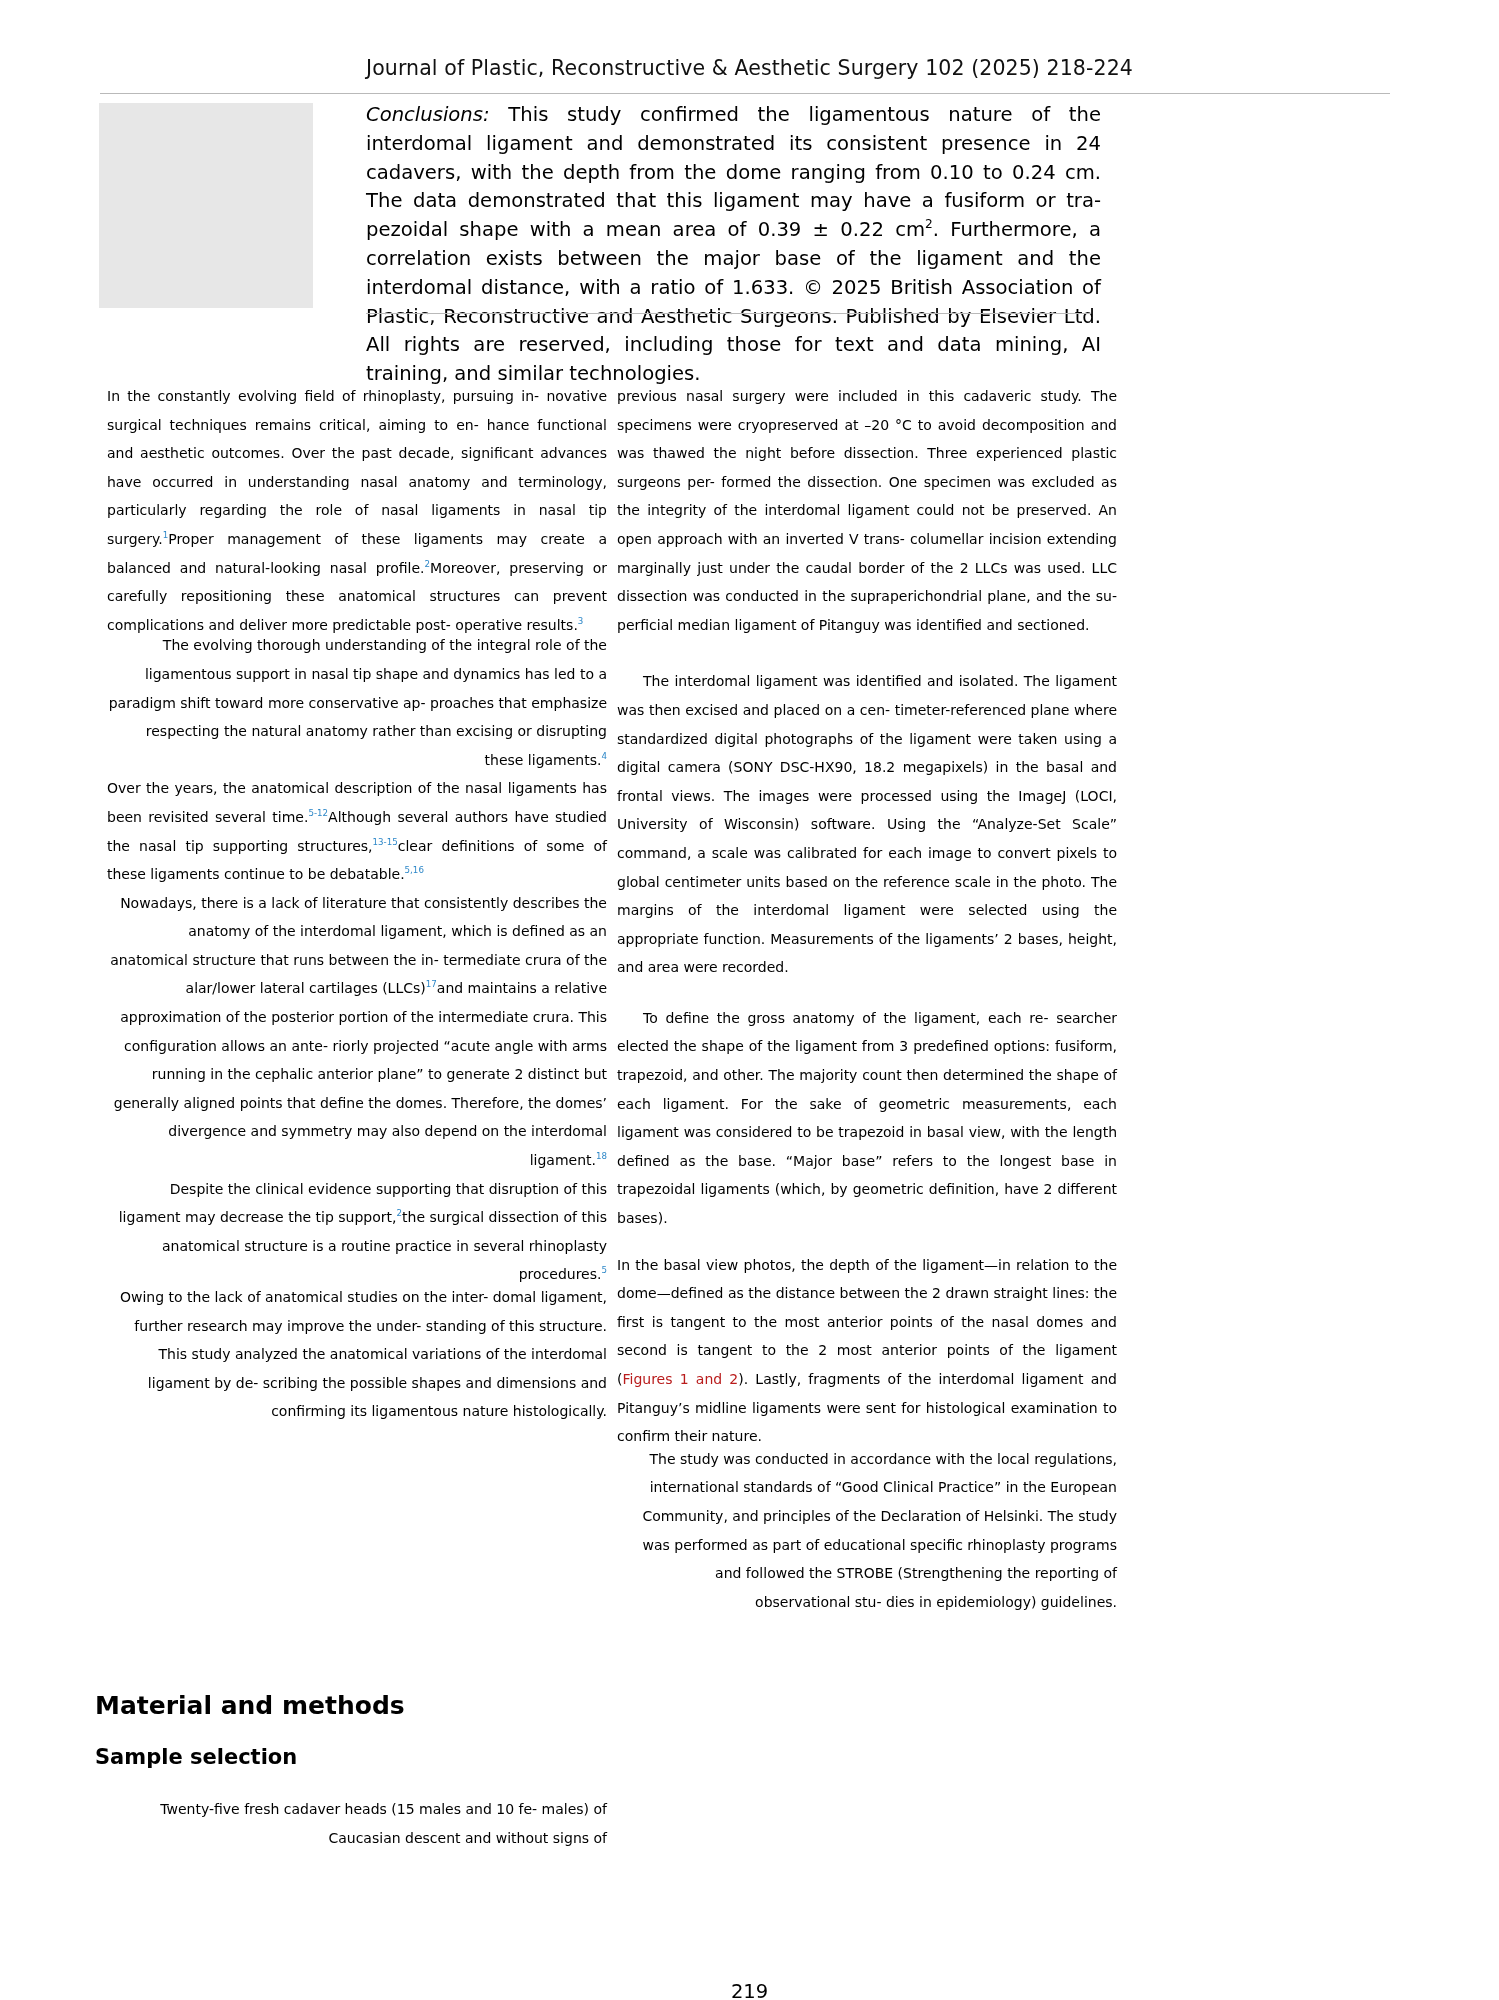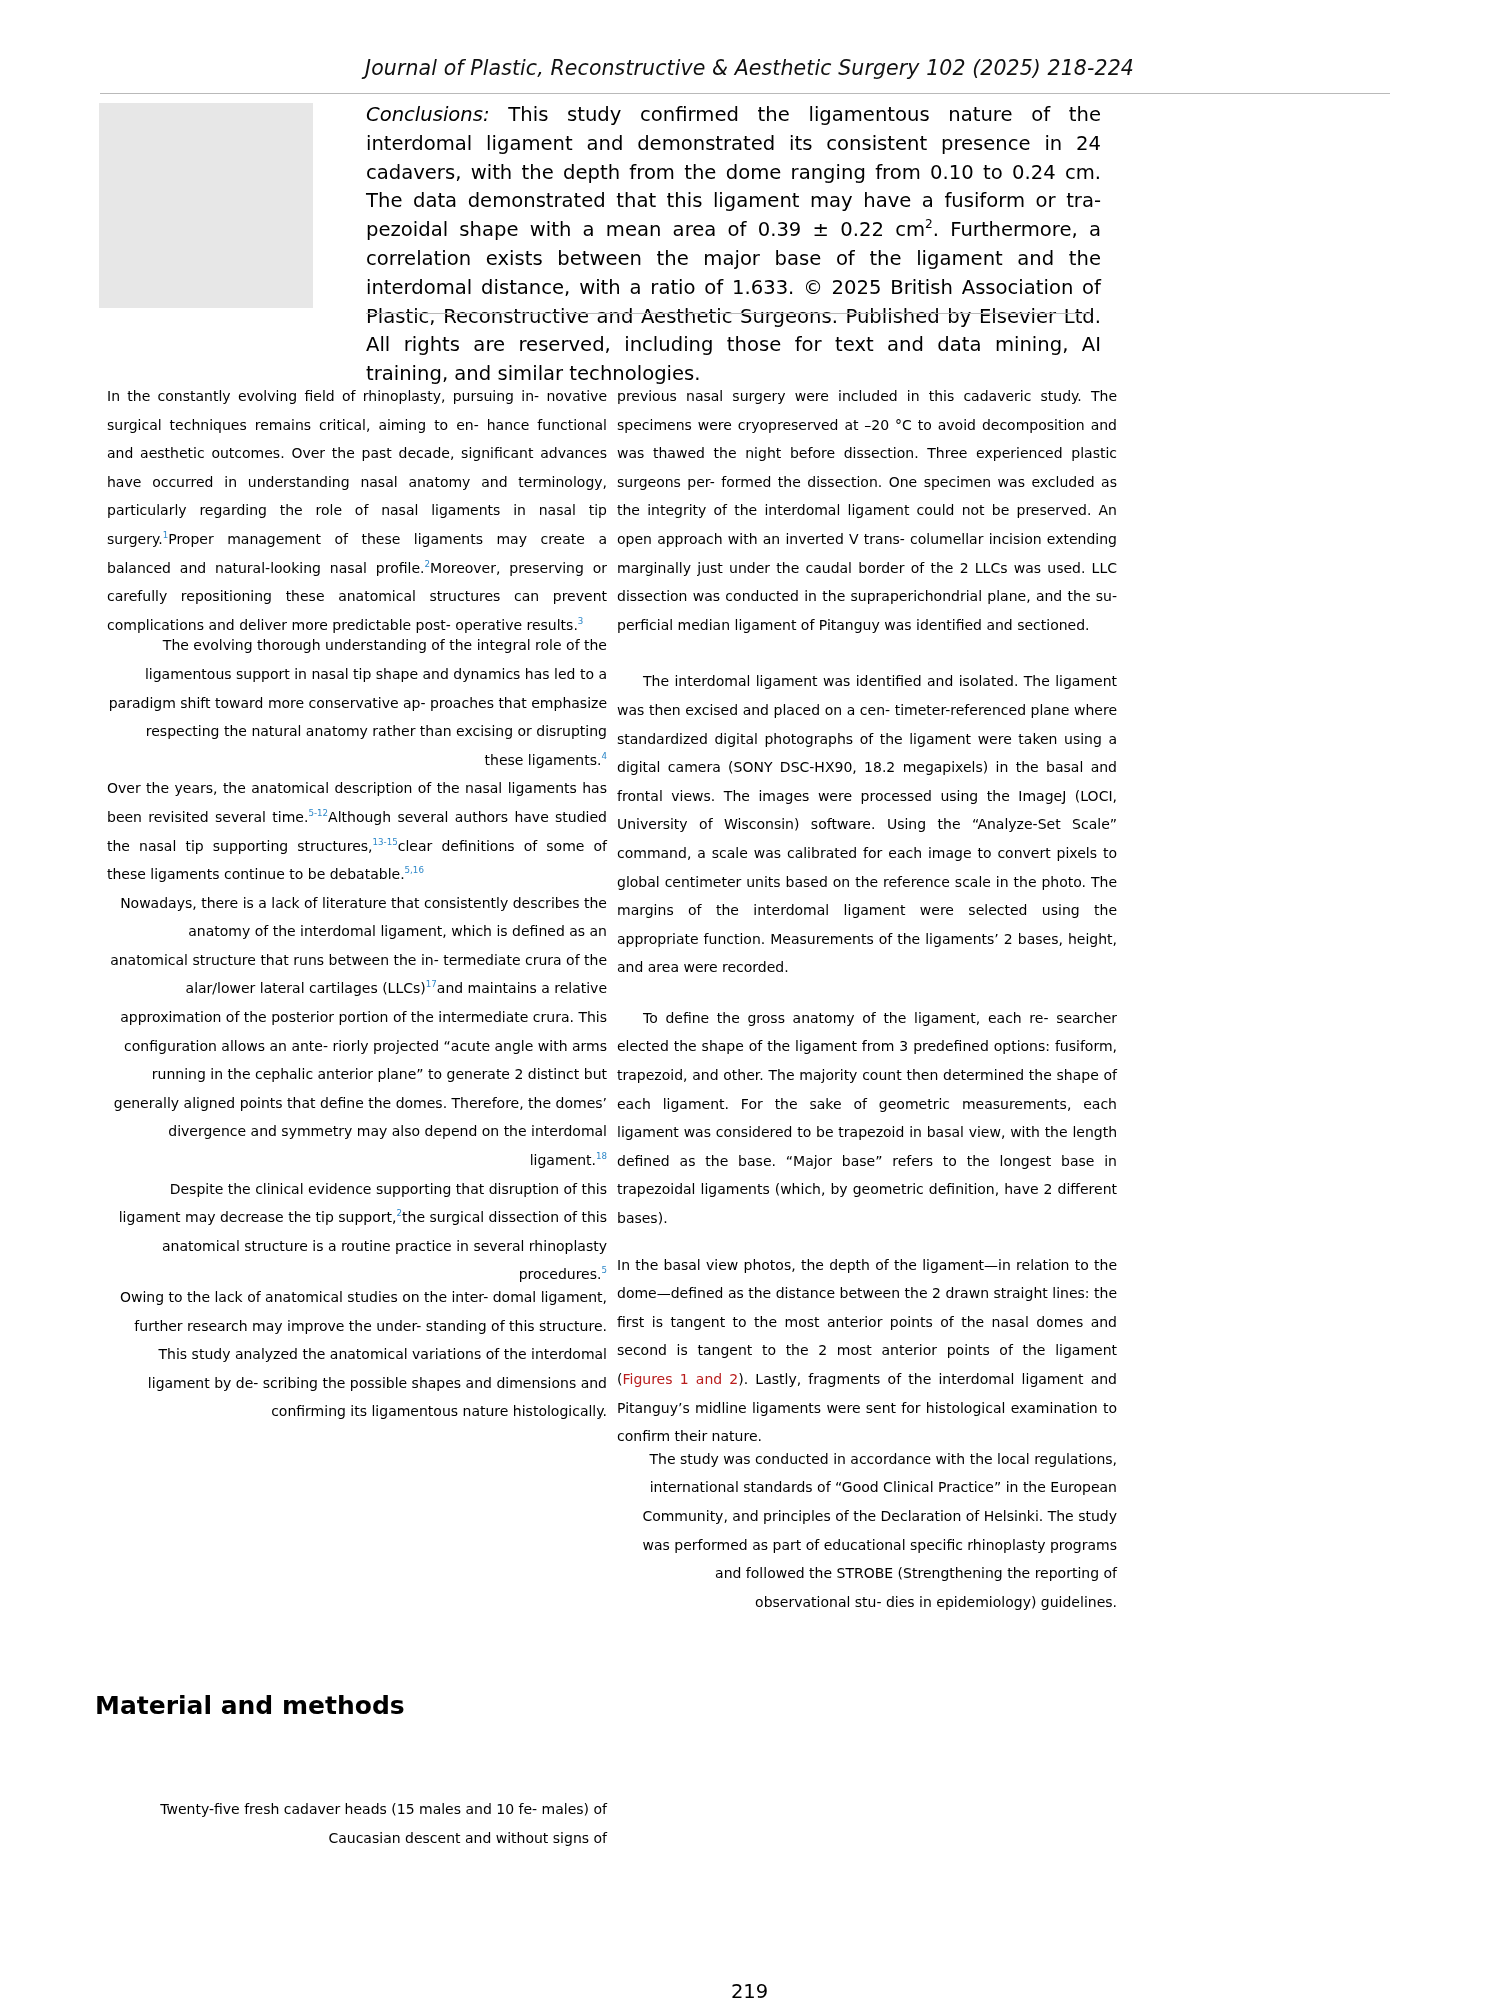--- a/index.html
+++ b/index.html
@@ -21,21 +21,20 @@
     inset: 0;
   }
 
   
   .running-head {
     position: absolute;
     top: 56px;
     left: 0;
     width: 1499px;
     text-align: center;
-    font-style: italic;
     font-size: 20.5px;
     letter-spacing: 0.1px;
     color: #111;
   }
   .head-rule {
     position: absolute;
     top: 93px;
     left: 100px;
     width: 1290px;
     height: 1px;
@@ -153,20 +152,23 @@
     <p class="p-rag"><span>Nowadays, there is a lack of literature that consistently describes the anatomy of the interdomal ligament, which is defined as an anatomical structure that runs between the in- termediate crura of the alar/lower lateral cartilages (LLCs)</span><sup class="cite">17</sup><span>and maintains a relative approximation of the posterior portion of the intermediate crura. This configuration allows an ante- riorly projected “acute angle with arms running in the cephalic anterior plane” to generate 2 distinct but generally aligned points that define the domes. Therefore, the domes’ divergence and symmetry may also depend on the interdomal ligament.</span><sup class="cite">18</sup></p>
 
     <p class="p-rag"><span>Despite the clinical evidence supporting that disruption of this ligament may decrease the tip support,</span><sup class="cite">2</sup><span>the surgical dissection of this anatomical structure is a routine practice in several rhinoplasty procedures.</span><sup class="cite">5</sup></p>
 
     <p class="p-rag tight2">Owing to the lack of anatomical studies on the inter- domal ligament, further research may improve the under- standing of this structure. This study analyzed the anatomical variations of the interdomal ligament by de- scribing the possible shapes and dimensions and confirming its ligamentous nature histologically.</p>
   </div>
 
   <div class="blk" style="top:1690px; left:95px;">
     <h2 class="sec">Material and methods</h2>
   </div>
+  <div class="blk" style="top:1742px; left:95px;">
+    <h3 class="subsec">Sample selection</h3>
+  </div>
   <div class="blk col" style="top:1795px; left:95px; position:absolute;">
     <p class="p-rag">Twenty-five fresh cadaver heads (15 males and 10 fe- males) of Caucasian descent and without signs of</p>
   </div>
 
   <div class="col col-right">
 
     <p class="p">previous nasal surgery were included in this cadaveric study. The specimens were cryopreserved at –20 °C to avoid decomposition and was thawed the night before dissection. Three experienced plastic surgeons per- formed the dissection. One specimen was excluded as the integrity of the interdomal ligament could not be preserved. An open approach with an inverted V trans- columellar incision extending marginally just under the caudal border of the 2 LLCs was used. LLC dissection was conducted in the supraperichondrial plane, and the su- perficial median ligament of Pitanguy was identified and sectioned.</p>
 
     <p class="p p-ind" style="margin-top:28px;">The interdomal ligament was identified and isolated. The ligament was then excised and placed on a cen- timeter-referenced plane where standardized digital photographs of the ligament were taken using a digital camera (SONY DSC-HX90, 18.2 megapixels) in the basal and frontal views. The images were processed using the ImageJ (LOCI, University of Wisconsin) software. Using the “Analyze-Set Scale” command, a scale was calibrated for each image to convert pixels to global centimeter units based on the reference scale in the photo. The margins of the interdomal ligament were selected using the appropriate function. Measurements of the ligaments’ 2 bases, height, and area were recorded.</p>
 

